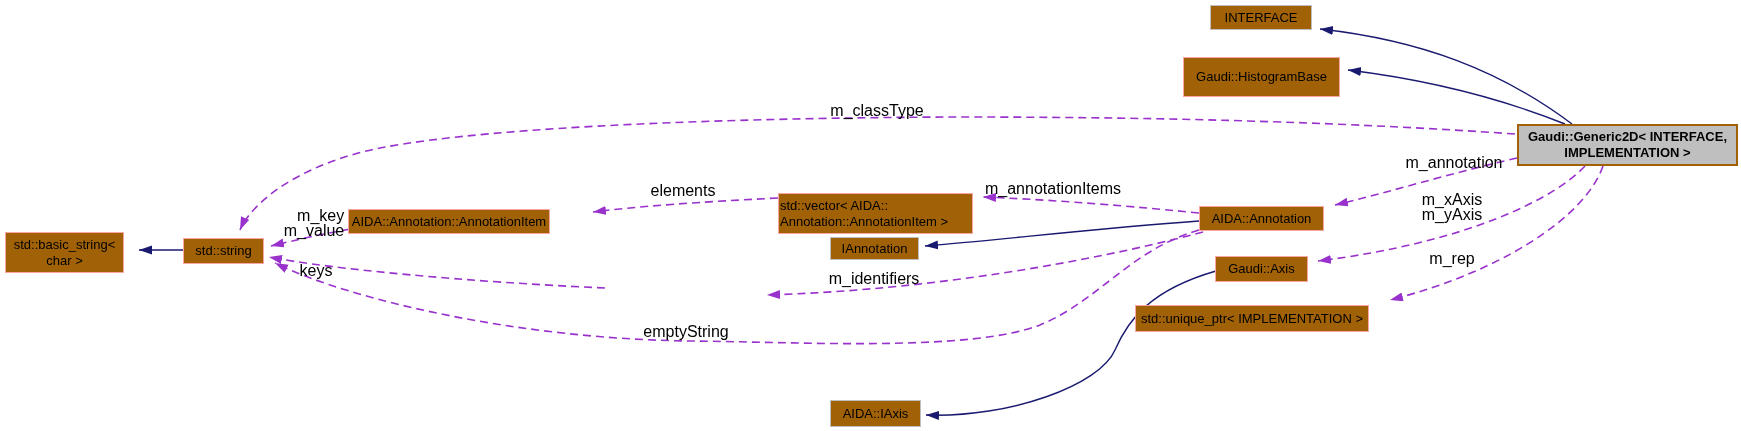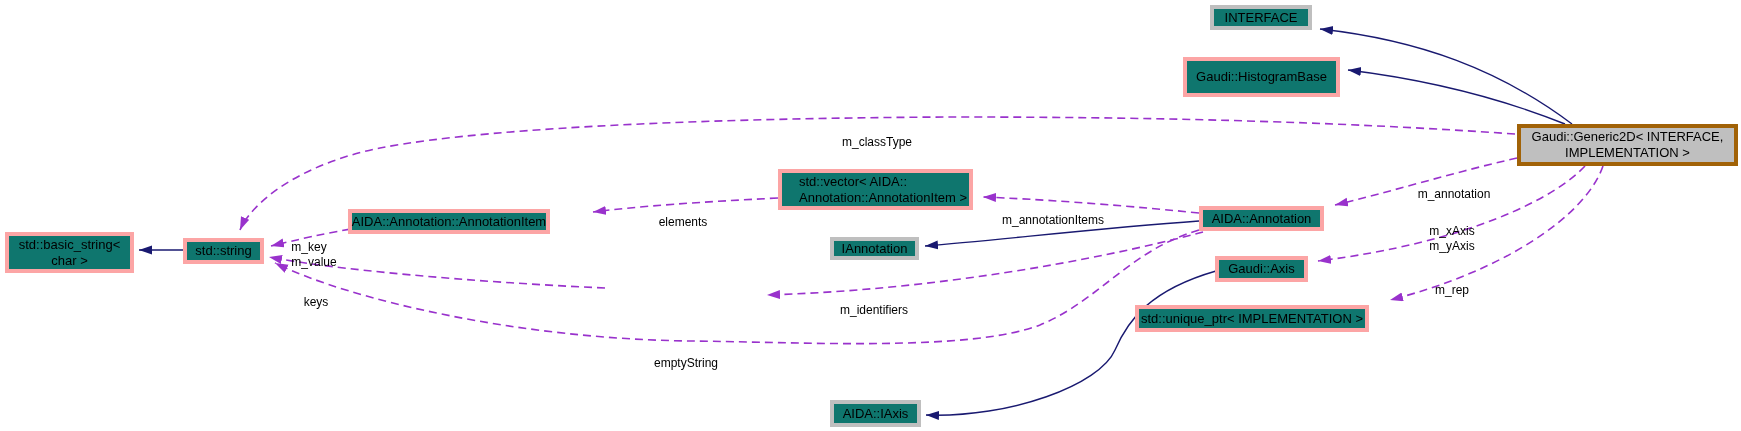--- a/index.html
+++ b/index.html
@@ -1,27 +1,27 @@
 <!DOCTYPE html>
 <html><head>
 <meta charset="utf-8">
 <style>
   html,body{margin:0;padding:0;background:#ffffff;}
   #canvas{position:relative;width:1741px;height:431px;background:#ffffff;overflow:hidden;
           font-family:"Liberation Sans", sans-serif;color:#000;}
   #edges{position:absolute;left:0;top:0;}
-  .node{position:absolute;background:#0f766e;border:4px solid #fca5a5;
+  .node{position:absolute;background:#a16207;border:1px solid #fca5a5;
         display:flex;align-items:center;justify-content:center;
         font-size:13px;line-height:16px;text-align:center;white-space:pre-line;
         box-sizing:border-box;cursor:pointer;}
   .node.ext{border-color:#bfbfbf;}
-  .node.main{background:#bfbfbf;border:4px solid #a16207;font-size:13px;}
-  .node.la{justify-content:flex-start;text-align:left;padding-left:17px;}
-  .elabel{position:absolute;transform:translate(-50%,-50%);font-size:12px;line-height:15px;
-          white-space:pre-line;text-align:left;margin-top:32px;}
+  .node.main{background:#bfbfbf;border:2px solid #a16207;font-size:13px;font-weight:bold;}
+  .node.la{justify-content:flex-start;text-align:left;padding-left:1px;margin-top:24px;}
+  .elabel{position:absolute;transform:translate(-50%,-50%);font-size:16px;line-height:15px;
+          white-space:pre-line;text-align:right;}
 </style>
 </head>
 <body>
 
 <div id="canvas">
 
   <svg id="edges" width="1741" height="431" viewBox="0 0 1741 431">
     <defs>
       <marker id="arr-navy" markerWidth="15" markerHeight="11" refX="13" refY="4.5" orient="auto" markerUnits="userSpaceOnUse">
         <path d="M0,0 L13,4.5 L0,9 z" fill="#191970"></path>
@@ -49,21 +49,21 @@
     <path d="M 1199 230 C 1130 250 1100 300 1040 325 C 970 352 800 342 690 341 C 520 339 350 300 275 263" fill="none" stroke="#9932cc" stroke-width="1.6" stroke-dasharray="8,5" marker-end="url(#arr-purp)"></path>
   </svg>
 
   <div class="node ext" style="left:1210px;top:5px;width:102px;height:25px">INTERFACE</div>
 
   <div class="node" style="left:1183px;top:57px;width:157px;height:40px">Gaudi::HistogramBase</div>
 
   <div class="node main" style="left:1517px;top:124px;width:221px;height:42px">Gaudi::Generic2D&lt; INTERFACE,
 IMPLEMENTATION &gt;</div>
 
-  <div class="node" style="left:5px;top:232px;width:129px;height:41px">std::basic_string&lt;
+  <div class="node" style="left:5px;top:232px;width:119px;height:41px">std::basic_string&lt;
 char &gt;</div>
 
   <div class="node" style="left:183px;top:238px;width:81px;height:26px">std::string</div>
 
   <div class="node" style="left:348px;top:209px;width:202px;height:25px">AIDA::Annotation::AnnotationItem</div>
 
   <div class="node la" style="left:778px;top:169px;width:195px;height:41px">std::vector&lt; AIDA::
 Annotation::AnnotationItem &gt;</div>
 
   <div class="node ext" style="left:830px;top:237px;width:89px;height:23px">IAnnotation</div>

